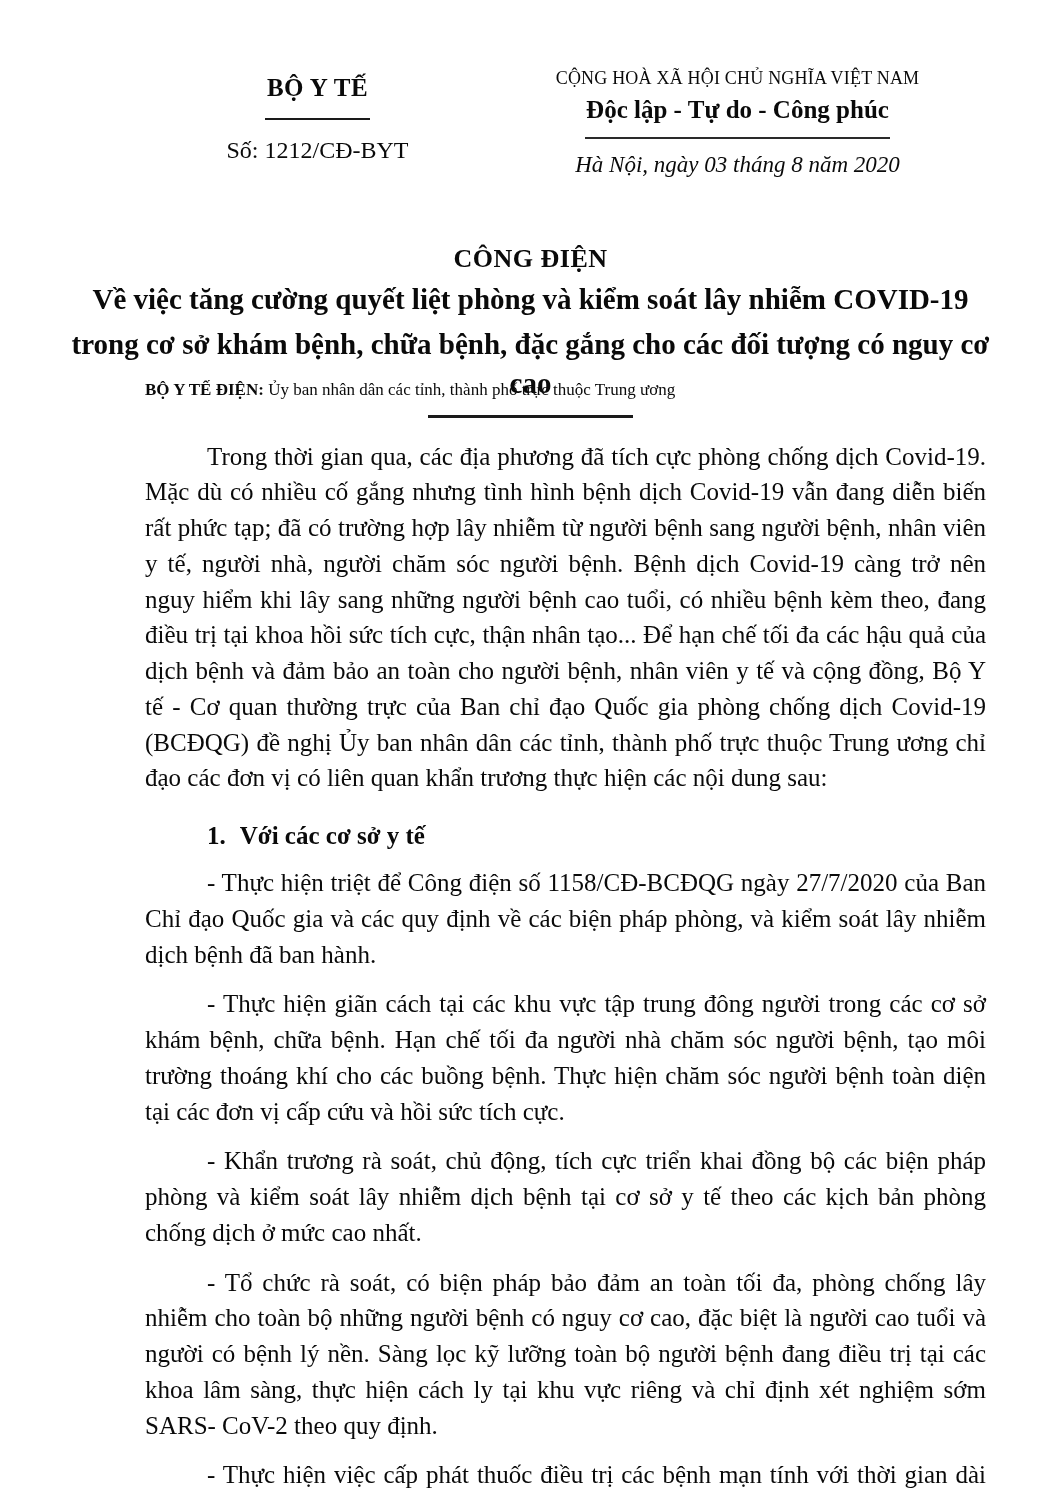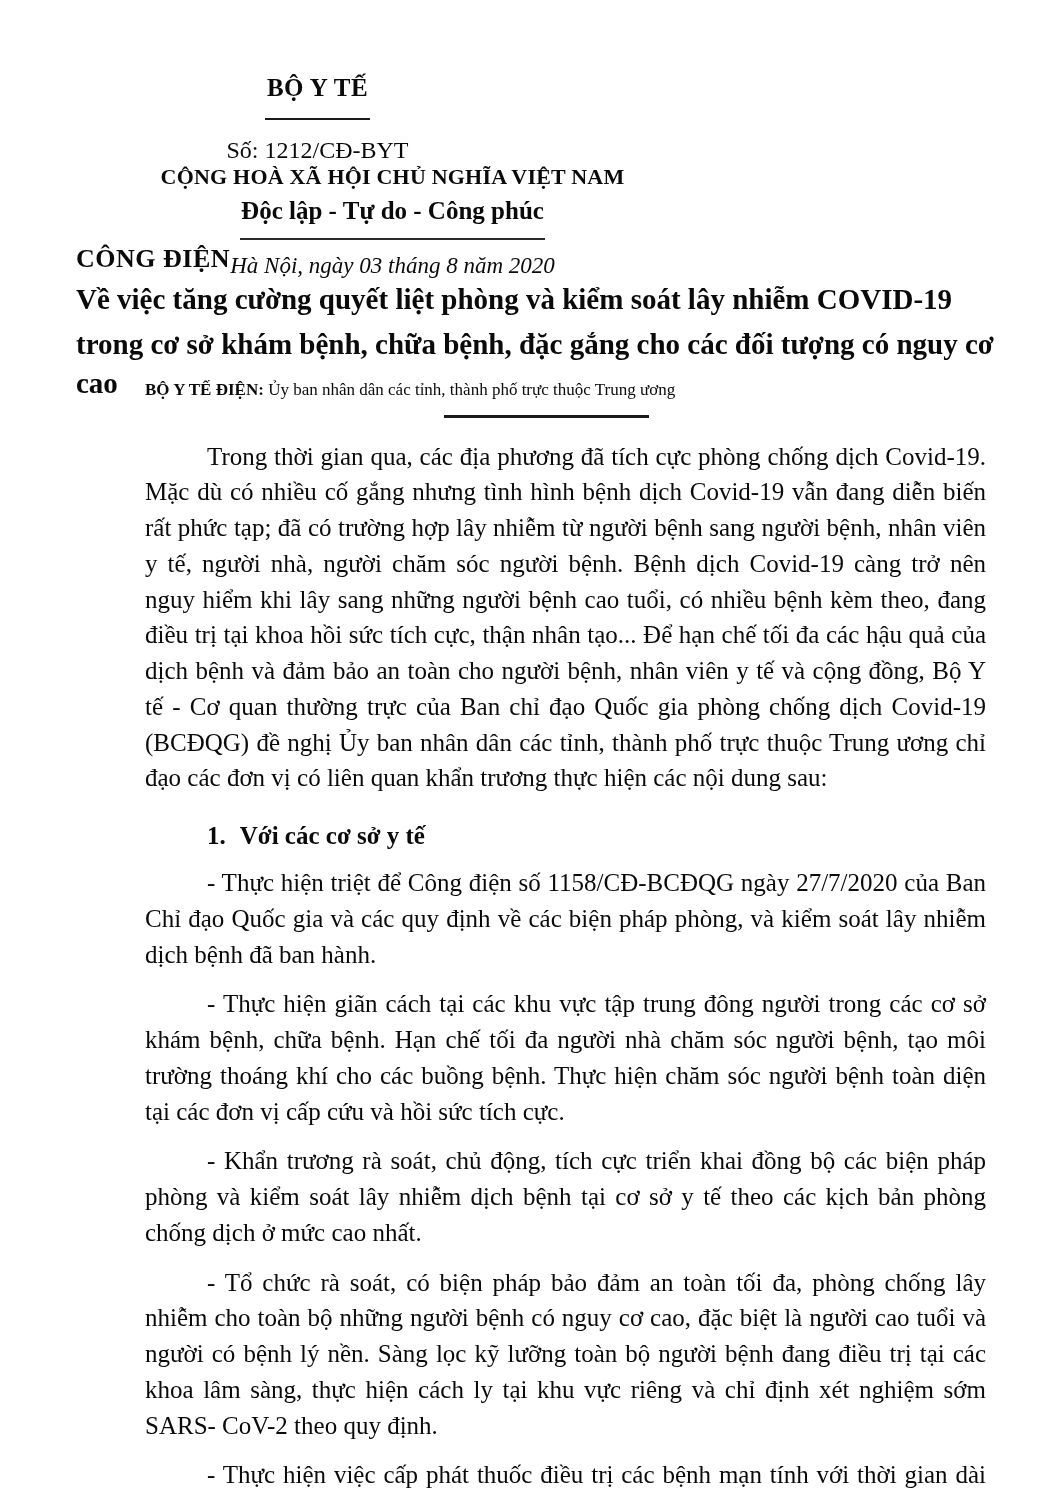--- a/index.html
+++ b/index.html
@@ -24,21 +24,21 @@
     background: #ffffff;
   }
 
   
   .letterhead {
     position: absolute;
     left: 145px;
     top: 68px;
     width: 840px;
     display: flex;
-    flex-direction: column;
+    flex-direction: row;
     align-items: flex-start;
   }
   .lh-left {
     width: 345px;
     text-align: center;
     padding-top: 6px;
   }
   .lh-right {
     width: 495px;
     text-align: center;
@@ -54,22 +54,22 @@
     height: 2px;
     background: #1a1a1a;
     margin: 16px auto 0 auto;
   }
   .doc-number {
     font-size: 24px;
     margin-top: 16px;
     line-height: 1.2;
   }
   .nation {
-    font-size: 22px;
-    font-weight: bold;
+    font-size: 18px;
+    font-weight: normal;
     letter-spacing: 0.2px;
     line-height: 1.15;
     white-space: nowrap;
   }
   .motto {
     font-size: 25px;
     font-weight: bold;
     margin-top: 7px;
     line-height: 1.15;
     white-space: nowrap;
@@ -84,23 +84,24 @@
     font-size: 23px;
     font-style: italic;
     margin-top: 12px;
     line-height: 1.2;
     white-space: nowrap;
   }
 
   
   .title-block {
     position: absolute;
-    left: 76px;
+    left: 60px;
     top: 243px;
     width: 941px;
+    text-align: center;
   }
   .doc-type {
     font-size: 26px;
     font-weight: bold;
     letter-spacing: 0.5px;
     line-height: 1.2;
   }
   .doc-subject {
     font-size: 29px;
     font-weight: bold;

